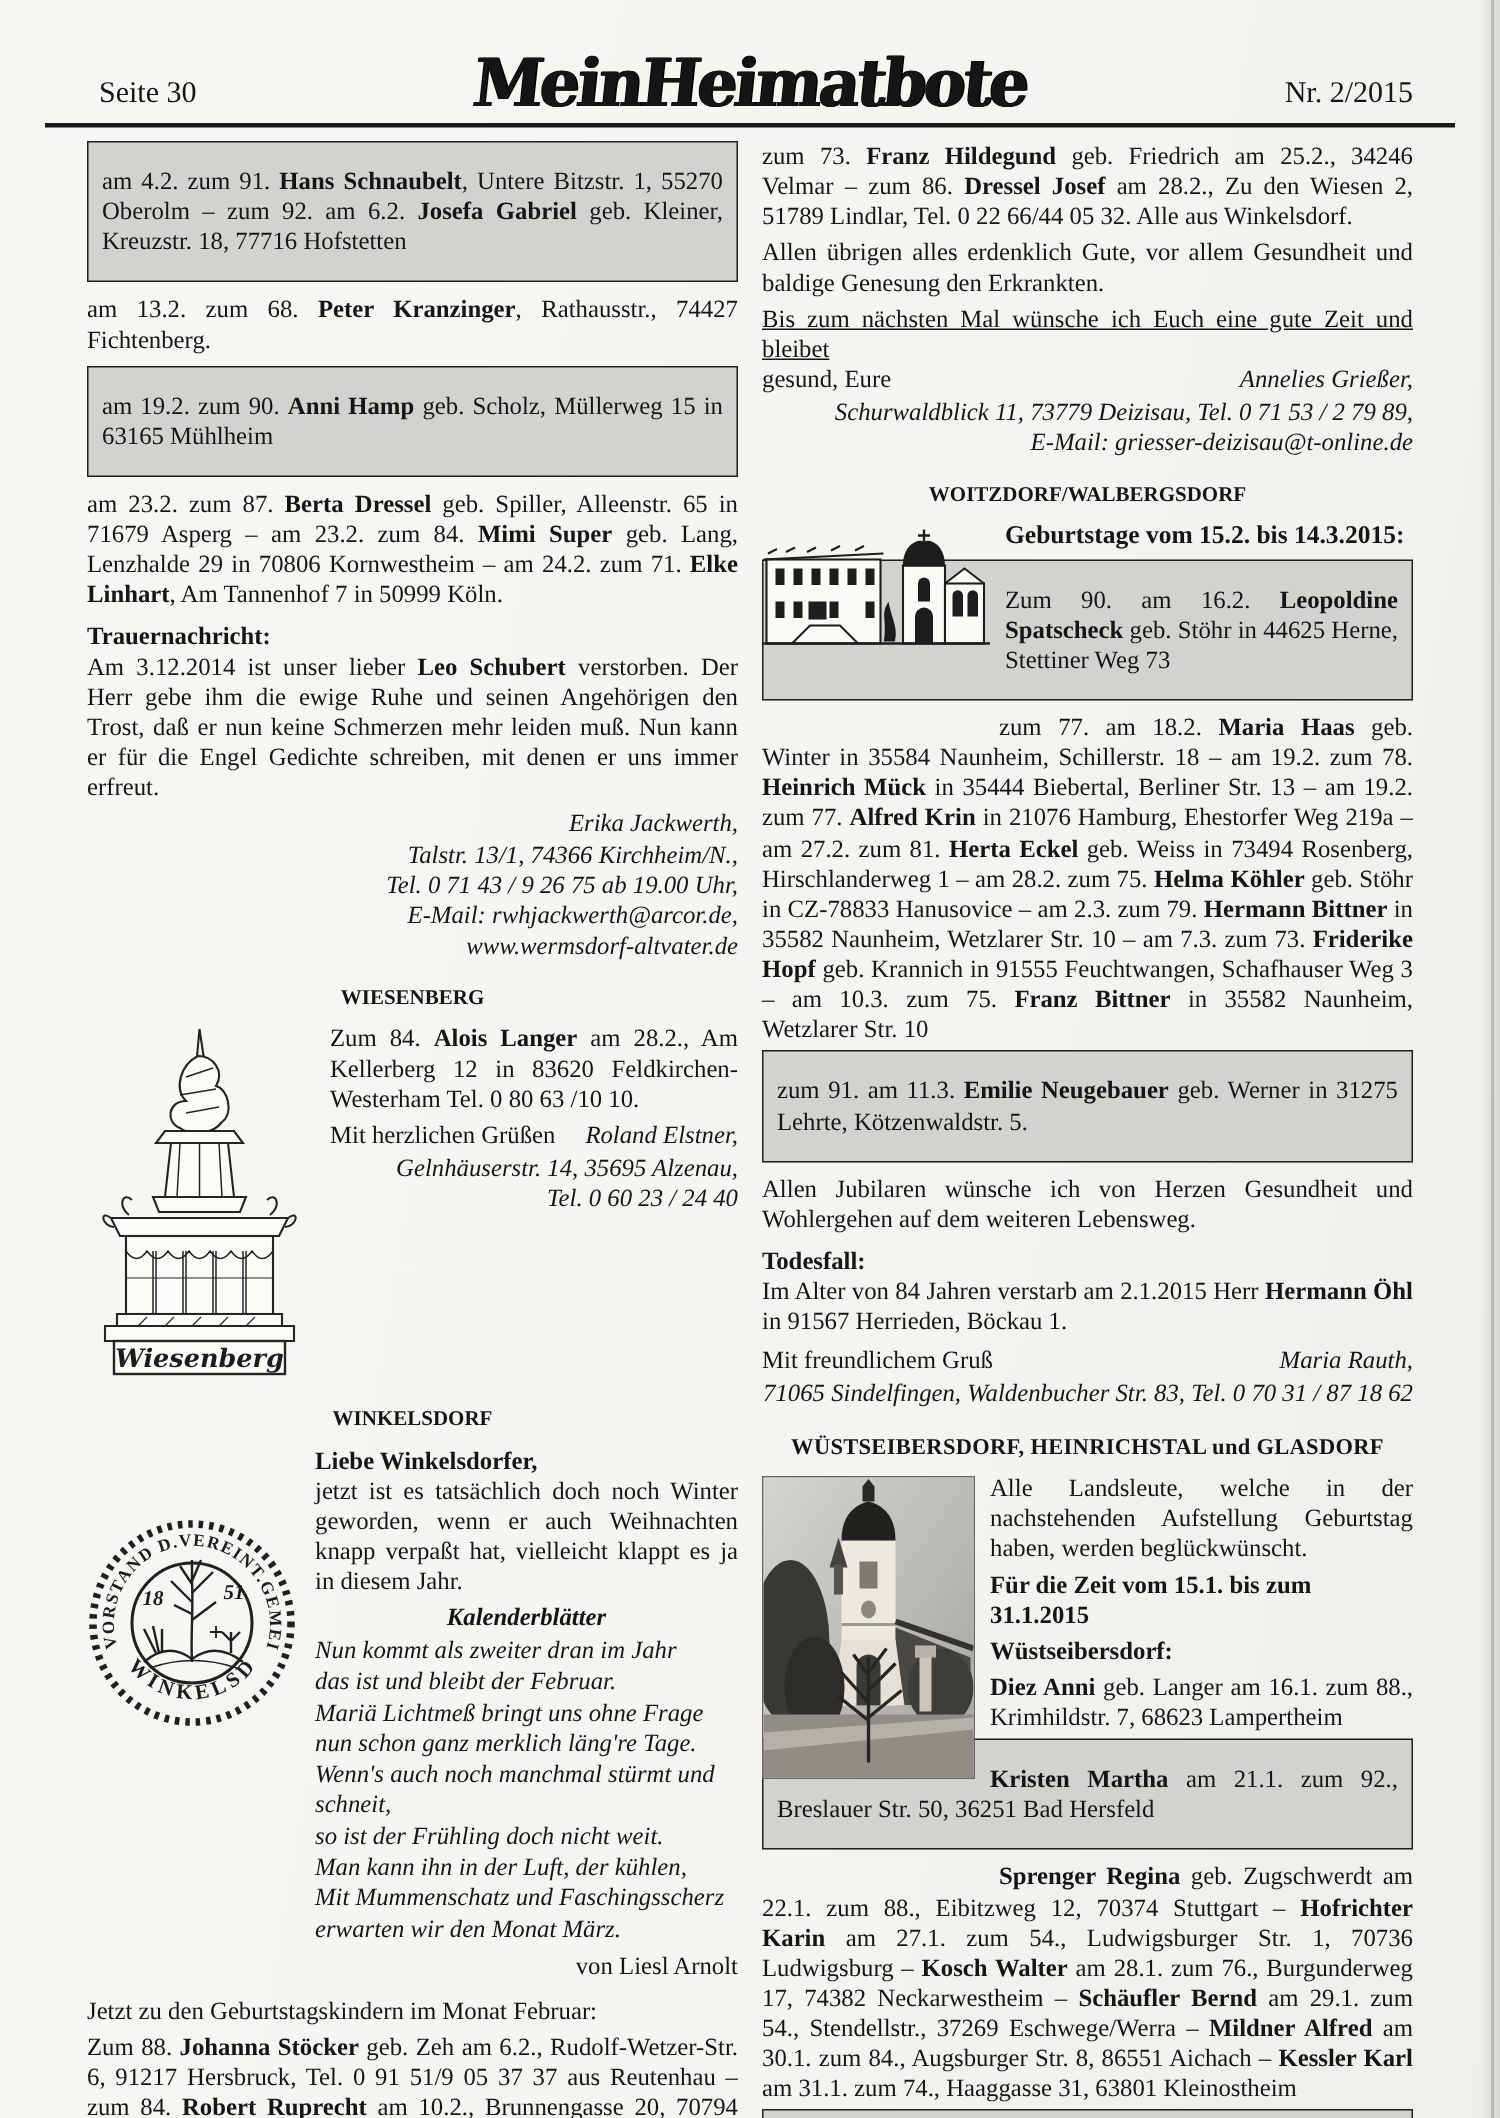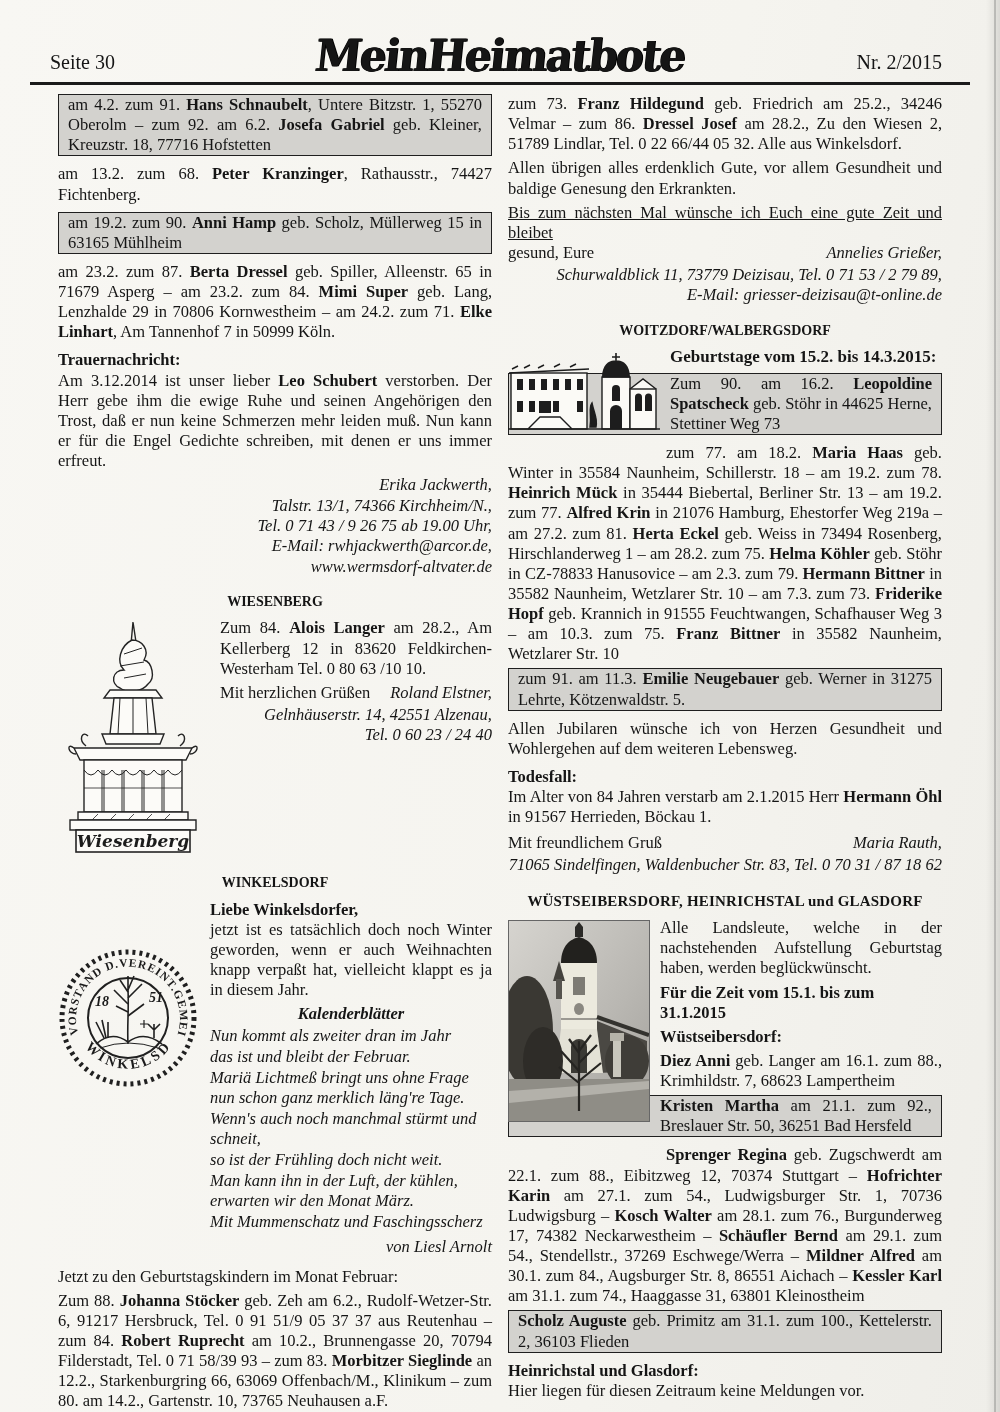--- a/index.html
+++ b/index.html
@@ -9,47 +9,47 @@
     background:linear-gradient(100deg,#f8f7f3 0%,#f5f4ef 60%,#efeee9 100%);
     color:#151515;font-family:"Liberation Serif","DejaVu Serif",serif;
     overflow:hidden;
   }
   .scan-edge{position:absolute;top:0;right:4px;width:2px;height:100%;background:rgba(120,120,120,.35);}
   .scan-shadow{position:absolute;top:0;right:0;width:14px;height:100%;
     background:linear-gradient(to right,rgba(0,0,0,0),rgba(0,0,0,.10));}
   
   .hdr{position:absolute;left:30px;right:30px;top:30px;height:48px;}
   .folio{position:absolute;bottom:4px;font-size:20px;}
-  .folio.l{left:20px;margin-top:10px;}
+  .folio.l{left:36px;margin-top:10px;}
   .folio.r{right:28px;}
   .masthead{
     position:absolute;left:0;right:0;bottom:-2px;text-align:center;
     font-family:"DejaVu Serif",serif;font-weight:bold;font-size:42px;
     transform:skewX(-6deg) scaleY(1.05);letter-spacing:-2px;
     text-shadow:1px 0 0 #000, -0.5px 0 0 #000;
   }
   .hdr-rule{position:absolute;left:30px;right:30px;top:82px;height:3px;background:#1a1a1a;}
   
   .col{position:absolute;top:94px;width:434px;font-size:16.5px;line-height:1.22;}
   .col.left{left:58px;}
   .col.right{left:508px;}
   p,.p{margin:0 0 4px 0;text-align:justify;hyphens:auto;}
-  .gbox{border:1px solid #1f1f1f;background:#d3d2ce;padding:0 9px;margin:0 0 8px 0;text-align:justify;}
+  .gbox{border:1px solid #1f1f1f;background:#d3d2ce;padding:16px 9px;margin:0 0 8px 0;text-align:justify;}
   .b{font-weight:bold;}
   .it{font-style:italic;}
   .bh{font-weight:bold;margin:8px 0 0 0;text-align:left;}
   .sig-lines div{text-align:right;font-style:italic;line-height:1.24;}
   .flexline{display:flex;justify-content:space-between;align-items:baseline;margin:0 0 2px 0;}
   .sechead{text-align:center;font-weight:bold;font-size:14px;margin:16px 0 8px 0;}
   .sechead.small{font-size:15px;letter-spacing:.2px;}
   .sideby{display:flex;gap:12px;align-items:flex-start;}
   .sideby .txt{flex:1;min-width:0;}
   .poemtitle{font-weight:bold;font-style:italic;text-align:center;margin:4px 0 2px 0;}
   .poem div{font-style:italic;text-align:left;line-height:1.25;}
-  .poem-author{text-align:right;font-style:italic;margin:4px 0 0 0;}
+  .poem-author{text-align:right;margin:4px 0 0 0;}
   .clearfix::after{content:"";display:block;clear:both;}
   .fleft{float:left;margin:2px 10px 4px 0;}
   .indent160{text-indent:158px;}
   .subh{font-weight:bold;font-size:17px;margin:0 0 5px 0;text-align:left;}
   svg{display:block;}
   .photo-frame{border:1px solid #666;}
 </style>
 </head>
 <body>
 
@@ -106,21 +106,21 @@
           <text x="75" y="229" text-anchor="middle" font-family="DejaVu Serif, serif" font-size="17" font-weight="bold" font-style="italic" fill="#1c1c1c" stroke="none">Wiesenberg</text>
         </svg>
       </div>
       <div class="txt">
         <p>Zum 84. <span class="b">Alois Langer</span> am 28.2., Am Kellerberg 12 in 83620 Feldkirchen-Westerham Tel. 0 80 63 /10 10.</p>
         <div class="flexline">
           <span>Mit herzlichen Grüßen</span>
           <span class="it">Roland Elstner,</span>
         </div>
         <div class="sig-lines">
-            <div>Gelnhäuserstr. 14, 42551 Alzenau,</div>
+            <div>Gelnhäuserstr. 14, 35695 Alzenau,</div>
             <div>Tel. 0 60 23 / 24 40</div>
           </div>
       </div>
     </div>
 
     <div class="sechead">WINKELSDORF</div>
     <div class="sideby">
       <div style="margin-top:26px;">
         <svg width="140" height="190" viewBox="0 0 140 190">
           <circle cx="70" cy="92" r="66" fill="none" stroke="#202020" stroke-width="5" stroke-dasharray="3 4"></circle>
@@ -153,22 +153,22 @@
         <p>jetzt ist es tatsächlich doch noch Winter geworden, wenn er auch Weihnachten knapp verpaßt hat, vielleicht klappt es ja in diesem Jahr.</p>
         <div class="poemtitle">Kalenderblätter</div>
         <div class="poem">
             <div>Nun kommt als zweiter dran im Jahr</div>
             <div>das ist und bleibt der Februar.</div>
             <div>Mariä Lichtmeß bringt uns ohne Frage</div>
             <div>nun schon ganz merklich läng're Tage.</div>
             <div>Wenn's auch noch manchmal stürmt und schneit,</div>
             <div>so ist der Frühling doch nicht weit.</div>
             <div>Man kann ihn in der Luft, der kühlen,</div>
+            <div>Mit Mummenschatz und Faschingsscherz</div>
             <div>erwarten wir den Monat März.</div>
-            <div>Mit Mummenschatz und Faschingsscherz</div>
           </div>
         <div class="poem-author">von Liesl Arnolt</div>
       </div>
     </div>
 
     <p style="margin-top:10px;">Jetzt zu den Geburtstagskindern im Monat Februar:</p>
     <p>Zum 88. <span class="b">Johanna Stöcker</span> geb. Zeh am 6.2., Rudolf-Wetzer-Str. 6, 91217 Hersbruck, Tel. 0 91 51/9 05 37 37 aus Reutenhau – zum 84. <span class="b">Robert Ruprecht</span> am 10.2., Brunnengasse 20, 70794 Filderstadt, Tel. 0 71 58/39 93 – zum 83. <span class="b">Morbitzer Sieglinde</span> an 12.2., Starkenburgring 66, 63069 Offenbach/M., Klinikum – zum 80.  am 14.2., Gartenstr. 10, 73765 Neuhausen a.F.</p>
 
   </div>
 

